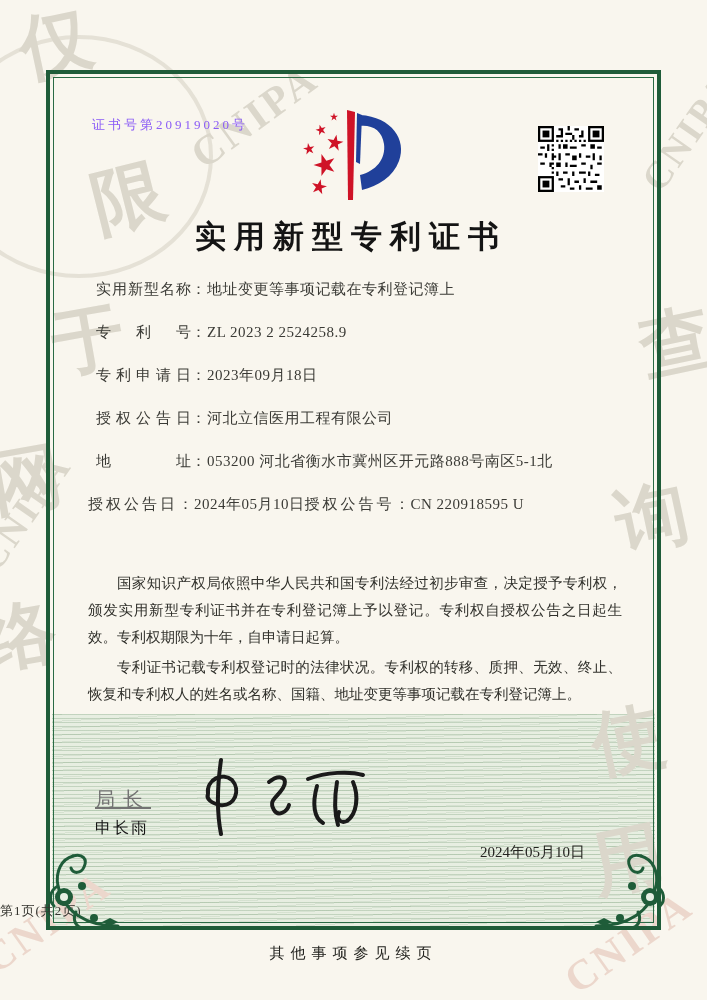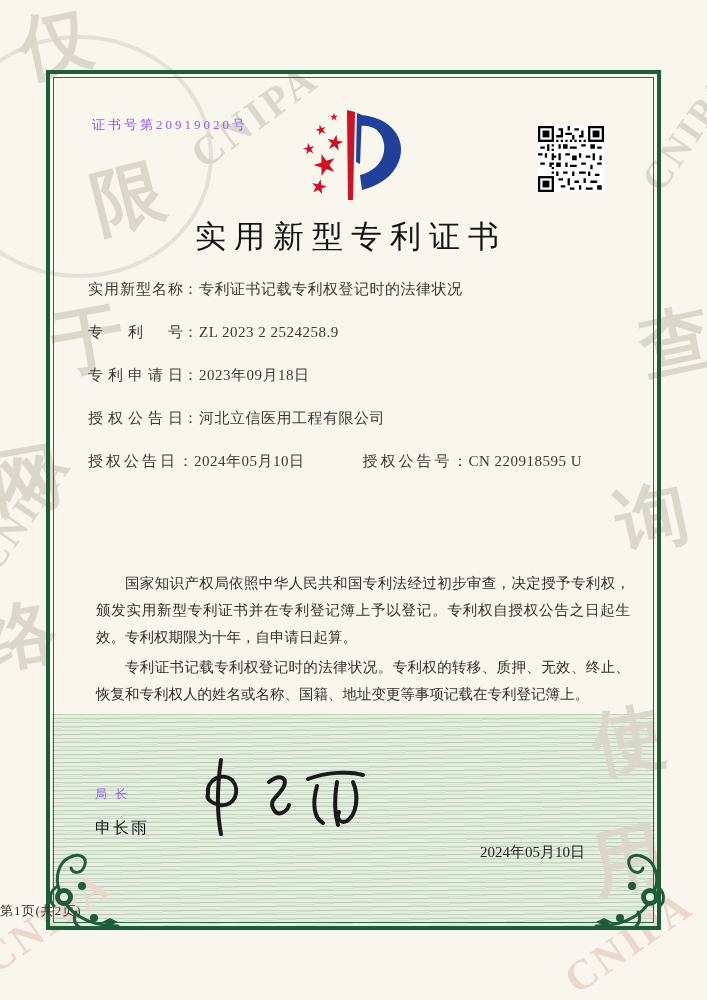--- a/index.html
+++ b/index.html
@@ -22,40 +22,40 @@
           repeating-linear-gradient(177deg, rgba(110,150,110,.14) 0 1px, transparent 1px 7px);}
 
   
   .frame{left:46px;top:70px;width:607px;height:852px;border:4px solid #1f5c39;z-index:3;pointer-events:none;}
   .frame::after{content:"";position:absolute;inset:3px;border:1px solid #2a6b45;}
 
   
   .certno{left:92px;top:116px;font-size:13px;letter-spacing:3px;color:#8b5cf6;z-index:4;}
   .logo{left:290px;top:102px;z-index:4;}
   .qr{left:538px;top:126px;z-index:4;}
-  .title{left:0;right:5px;top:216px;text-align:center;font-size:31px;font-weight:normal;
+  .title{left:0;right:5px;top:216px;text-align:center;font-size:31px;font-weight:bold;
          letter-spacing:8px;color:#141414;z-index:4;}
 
   
   .fields{left:88px;top:280px;font-size:15px;color:#3a3a35;z-index:4;line-height:19px;}
   .frow{margin-bottom:24px;white-space:nowrap;}
-  .flabel{display:inline-block;width:95px;text-align:justify;text-align-last:justify;}
+  .flabel{display:inline-block;width:95px;text-align:justify;text-align-last:justify;margin-left:8px;}
   .fcolon{display:inline-block;width:16px;}
   .fvalue{letter-spacing:.5px;}
   .grantrow{display:flex;align-items:center;}
-  .grant2{margin-left:58px;}
+  .grant2{}
   .glabel{letter-spacing:3px;}
 
   
-  .paras{left:96px;top:570px;width:534px;font-size:14.5px;line-height:27px;color:#30302b;
+  .paras{left:88px;top:570px;width:534px;font-size:14.5px;line-height:27px;color:#30302b;
          text-align:justify;z-index:4;}
   .paras p{text-indent:2em;margin:0 0 3px 0;}
 
   
-  .signer-title{left:95px;top:786px;font-size:12px;letter-spacing:8px;color:#8b5cf6;z-index:4;}
+  .signer-title{left:95px;top:786px;font-size:20px;letter-spacing:8px;color:#737373;z-index:4;text-decoration:underline;}
   .signer-name{left:95px;top:818px;font-size:16px;letter-spacing:2px;color:#141414;z-index:4;}
   .sig{left:190px;top:752px;z-index:4;}
   .issue-date{left:480px;top:843px;font-size:15px;color:#23231f;z-index:4;}
   .pageno{left:0;right:0;top:902px;text-align:left;font-size:13px;color:#35352f;z-index:4;letter-spacing:1px;}
   .contnote{left:0;right:0;top:944px;text-align:center;font-size:15px;letter-spacing:6px;color:#23231f;z-index:4;}
 
   .floral{z-index:5;pointer-events:none;}
   .floral-l{left:42px;top:842px;}
   .floral-r{left:588px;top:842px;transform:scaleX(-1);}
 </style>
@@ -139,30 +139,33 @@
                M8 20h1v2h-1z M11 20h2v1h-2z M15 20h1v2h-1z M18 20h3v1h-3z M22 20h1v2h-1z M25 21h2v1h-2z
                M9 23h2v1h-2z M13 23h1v3h-1z M16 24h2v1h-2z M20 23h1v2h-1z M23 24h3v1h-3z
                M10 26h2v1h-2z M14 27h2v1h-2z M18 26h1v2h-1z M21 27h3v1h-3z M26 26h2v2h-2z"></path>
     </g>
   </svg>
 
   <div class="title abs">实用新型专利证书</div>
 
   <div class="fields abs">
     <div class="frow">
-      <span class="flabel">实用新型名称</span><span class="fcolon">：</span><span class="fvalue">专利证书记载专利权登记时的法律状况</span>
+      <span class="flabel">实用新型名称</span><span class="fcolon">：</span><span class="fvalue">地址变更等事项记载在专利登记簿上</span>
     </div>
     <div class="frow">
       <span class="flabel">专利号</span><span class="fcolon">：</span><span class="fvalue">ZL 2023 2 2524258.9</span>
     </div>
     <div class="frow">
       <span class="flabel">专利申请日</span><span class="fcolon">：</span><span class="fvalue">2023年09月18日</span>
     </div>
     <div class="frow">
       <span class="flabel">授权公告日</span><span class="fcolon">：</span><span class="fvalue">河北立信医用工程有限公司</span>
+    </div>
+    <div class="frow">
+      <span class="flabel">地址</span><span class="fcolon">：</span><span class="fvalue">053200 河北省衡水市冀州区开元路888号南区5-1北</span>
     </div>
     <div class="frow grantrow">
       <span>
         <span class="glabel">授权公告日</span><span class="fcolon">：</span><span class="fvalue">2024年05月10日</span>
       </span>
       <span class="grant2">
         <span class="glabel">授权公告号</span><span class="fcolon">：</span><span class="fvalue">CN 220918595 U</span>
       </span>
     </div>
   </div>
@@ -181,20 +184,21 @@
       <path d="M79,30 C90,21 99,26 93,36 C87,46 78,48 84,58 C88,65 97,60 99,53"></path>
       <path d="M118,27 C136,20 160,19 173,23"></path>
       <path d="M127,34 C122,52 124,66 133,71"></path>
       <path d="M147,30 C144,48 145,63 148,73"></path>
       <path d="M163,30 C169,44 167,62 157,69 C150,72 146,66 149,60"></path>
     </g>
   </svg>
   <div class="issue-date abs">2024年05月10日</div>
 
   <div class="pageno abs">第1页(共2页)</div>
+  <div class="contnote abs">其他事项参见续页</div>
 
   <svg class="floral floral-l abs" width="84" height="92" viewBox="0 0 84 92">
     <g fill="none" stroke="#1f5c39" stroke-width="3" stroke-linecap="round">
       <path d="M76,84 C44,84 22,70 16,44 C13,29 20,17 31,14"></path>
       <path d="M31,14 C40,11 46,17 42,25 C39,32 31,32 29,26"></path>
       <path d="M16,44 C8,48 6,58 12,64"></path>
       <path d="M34,70 C30,78 34,86 42,86"></path>
     </g>
     <g fill="#1f5c39">
       <circle cx="22" cy="55" r="9"></circle>

